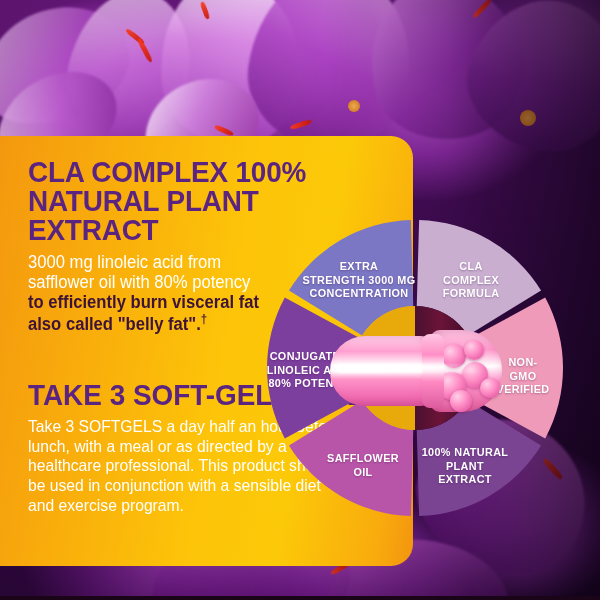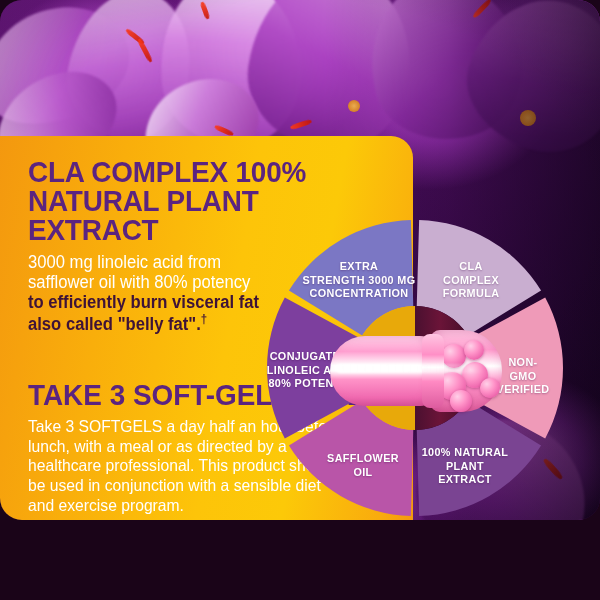--- a/index.html
+++ b/index.html
@@ -1,21 +1,21 @@
 <!DOCTYPE html>
 <html><head>
 <meta charset="utf-8">
 <style>
   html,body{margin:0;padding:0;}
   body{
     width:600px;height:600px;overflow:hidden;
     font-family:"Liberation Sans", sans-serif;
     background:#1a0418;
   }
-  #stage{position:relative;width:600px;height:520px;overflow:hidden;border-radius:22px;}
+  #stage{position:relative;width:600px;height:596px;overflow:hidden;}
 
   
   .bg{position:absolute;inset:0;background:#2a0630;}
   .bg-base{
     position:absolute;inset:0;
     background:
       radial-gradient(ellipse 160px 120px at 18% 14%, #d07bdc 0%, #a93fc0 38%, rgba(120,30,140,0) 72%),
       radial-gradient(ellipse 150px 130px at 45% 10%, #e9a9ef 0%, #b44fc9 40%, rgba(110,25,130,0) 74%),
       radial-gradient(ellipse 170px 140px at 72% 16%, #c65fd8 0%, #8e2ba8 42%, rgba(90,20,110,0) 76%),
       radial-gradient(ellipse 140px 120px at 95% 8%, #b44cc6 0%, #7a2394 45%, rgba(70,15,90,0) 78%),

